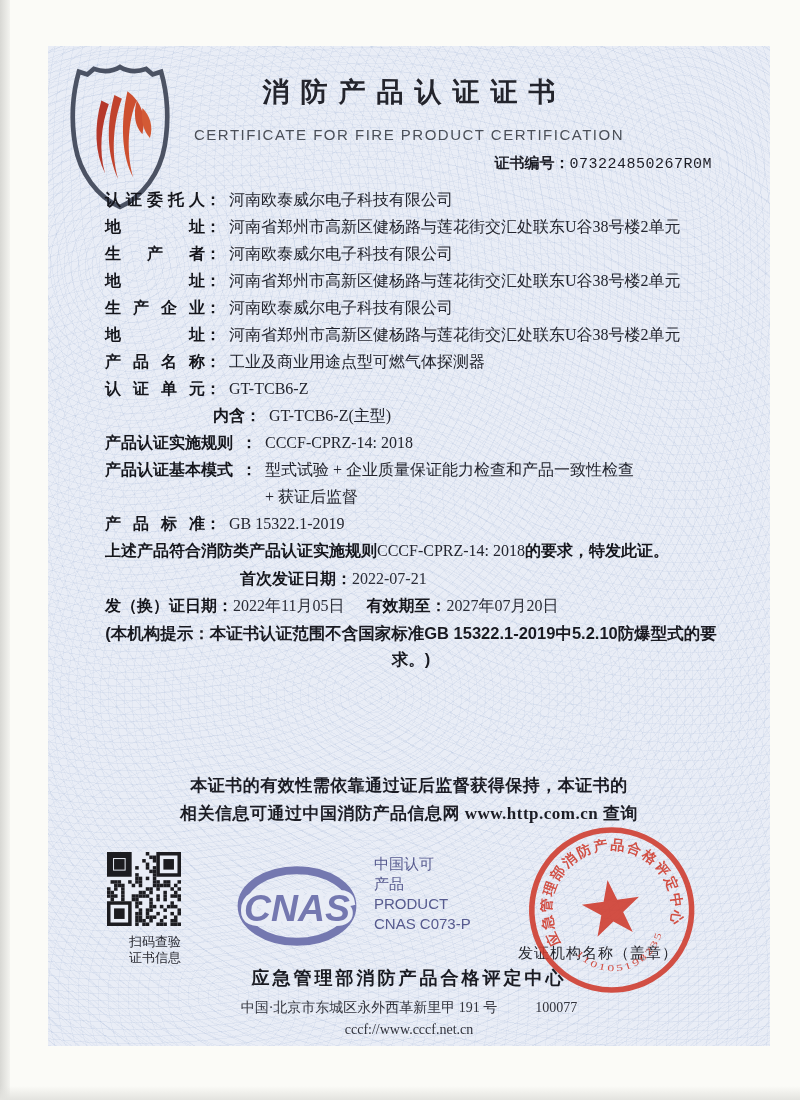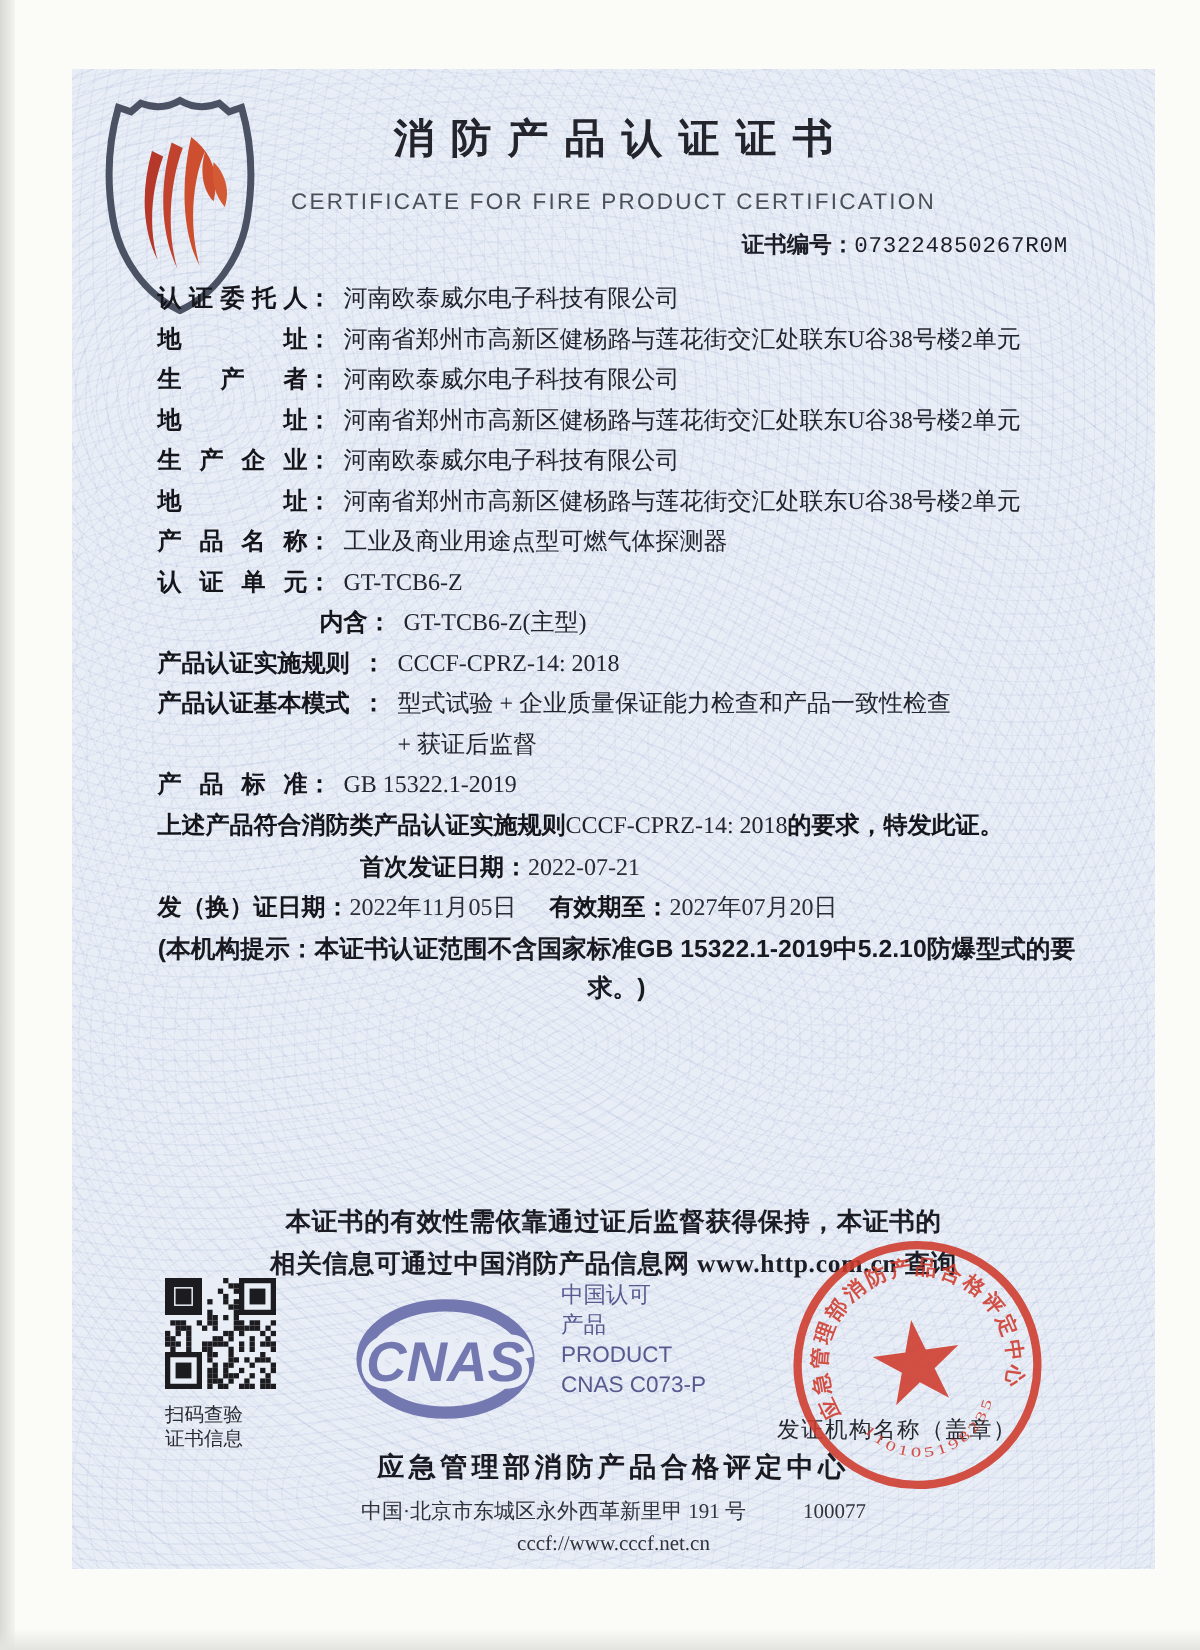--- a/index.html
+++ b/index.html
@@ -69,25 +69,25 @@
   .val-light { color:#2a2c36; }
 
   .note {
     margin-top:1px; width:612px; font-weight:bold; text-align:center;
     line-height:26px; font-size:16.5px; font-family:"Liberation Sans","DejaVu Sans",sans-serif;
     color:#191a21;
   }
 
   .maintain {
     position:absolute; left:0; top:726px; width:100%; text-align:center;
-    font-size:17px; font-weight:600; line-height:28px; letter-spacing:0.5px; color:#1b1c24;margin-top:29px;
+    font-size:17px; font-weight:600; line-height:28px; letter-spacing:0.5px; color:#1b1c24;
   }
 
   .logos { position:absolute; left:0; top:800px; width:100%; height:170px; }
-  .qr-block { position:absolute; left:62px; top:6px; width:86px; text-align:left; }
+  .qr-block { position:absolute; left:47px; top:6px; width:86px; text-align:right; }
   .qr-code { background:#e9edf6; }
   .qr-caption { font-size:13px; line-height:16px; margin-top:4px; color:#2a2b33; }
   .cnas-logo { position:absolute; left:188px; top:14px; }
   .accred {
     position:absolute; left:326px; top:8px; font-size:15px; line-height:20px;
     color:#565a8e; font-family:"Liberation Sans","DejaVu Sans",sans-serif;
   }
   .seal-label { position:absolute; left:470px; top:98px; font-size:15px; color:#26272e; letter-spacing:1px; }
   .seal { position:absolute; left:478px; top:-22px; transform:rotate(-8deg); opacity:0.88; }
 

